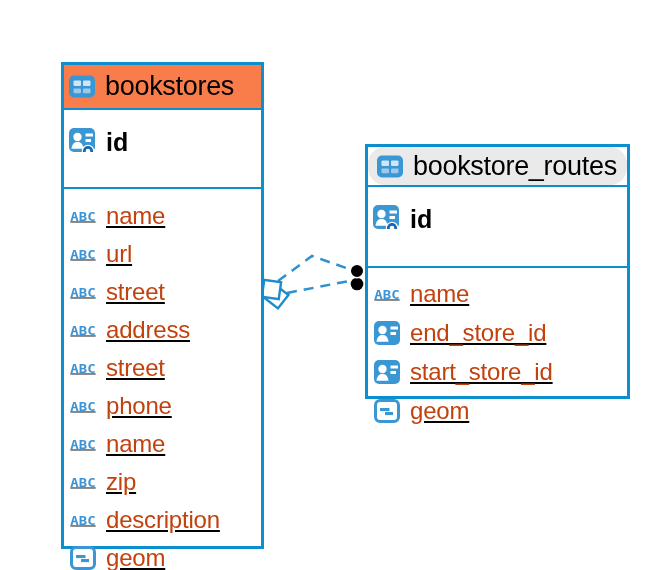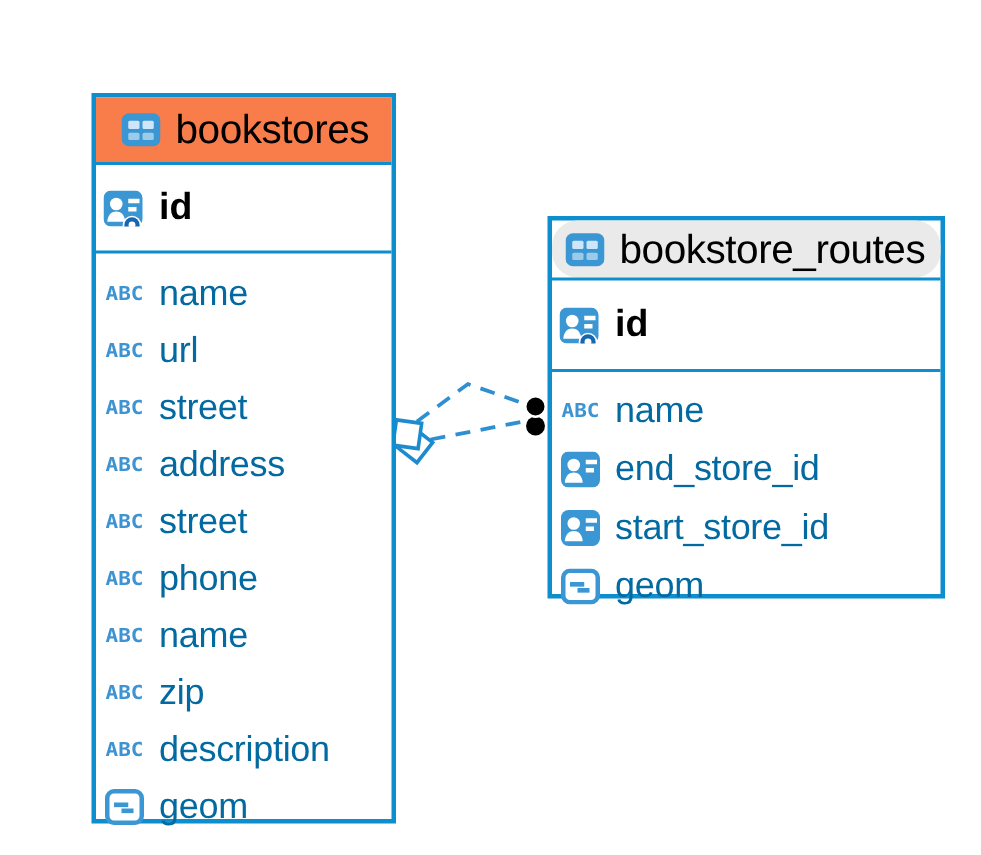--- a/index.html
+++ b/index.html
@@ -11,49 +11,49 @@
   .canvas { position:relative; width:654px; height:570px; background:#ffffff; overflow:hidden; }
 
   .erd-table {
     position:absolute; box-sizing:border-box;
     border:3px solid #0d8ecf; background:#ffffff;
   }
   .t-bookstores { left:61px; top:62px; width:203px; height:487px; }
   .t-routes    { left:365px; top:144px; width:265px; height:255px; }
 
   .thead { display:flex; align-items:center; padding:0 6px; }
-  .t-bookstores .thead { height:43px; background:#f97d4b; padding-left:17px; }
+  .t-bookstores .thead { height:43px; background:#f97d4b; padding-left:5px; }
   .t-routes .thead     { height:38px; background:#eaeaea; padding-left:9px;border-radius:17px; }
 
   .divider { height:2px; background:#0d8ecf; }
 
-  .pkrow { display:flex; align-items:center; padding:8px 3px; }
+  .pkrow { display:flex; align-items:flex-start; padding:18px 3px; }
   .t-bookstores .pkrow { height:41px; }
   .t-routes .pkrow     { height:43px; }
 
   .fields { }
   .t-bookstores .fields { padding-top:8px; }
   .t-routes .fields     { padding-top:6px; }
-  .frow { display:flex; align-items:center; padding:0 3px; }
+  .frow { display:flex; align-items:center; padding:0 3px;text-decoration:underline; }
   .t-bookstores .frow { height:38px; }
   .t-routes .frow     { height:39px; }
 
   .icon-slot {
     flex:0 0 32px; width:32px; display:flex; justify-content:center; align-items:center;
   }
   .thead .icon-slot { flex:0 0 30px; width:30px; margin-right:6px; justify-content:flex-start; }
 
   .tname {
     font-size:27px; color:#000; letter-spacing:-0.3px; white-space:nowrap;
   }
   .pkname {
     font-size:25px; font-weight:bold; color:#000; margin-left:7px; white-space:nowrap;
   }
   .fname {
-    font-size:24px; color:#0369a1; margin-left:7px; white-space:nowrap; letter-spacing:-0.2px;
+    font-size:24px; color:#c2410c; margin-left:7px; white-space:nowrap; letter-spacing:-0.2px;
   }
   .abc {
     font-family:"DejaVu Sans Mono", monospace;
     font-weight:bold; font-size:14px; color:#3e93d2;
     letter-spacing:0px; display:inline-block; transform:scaleY(0.92);
   }
   svg.ticon { overflow:visible; display:block; }
 
   .connection-layer { position:absolute; left:0; top:0; pointer-events:none; }
 </style>

